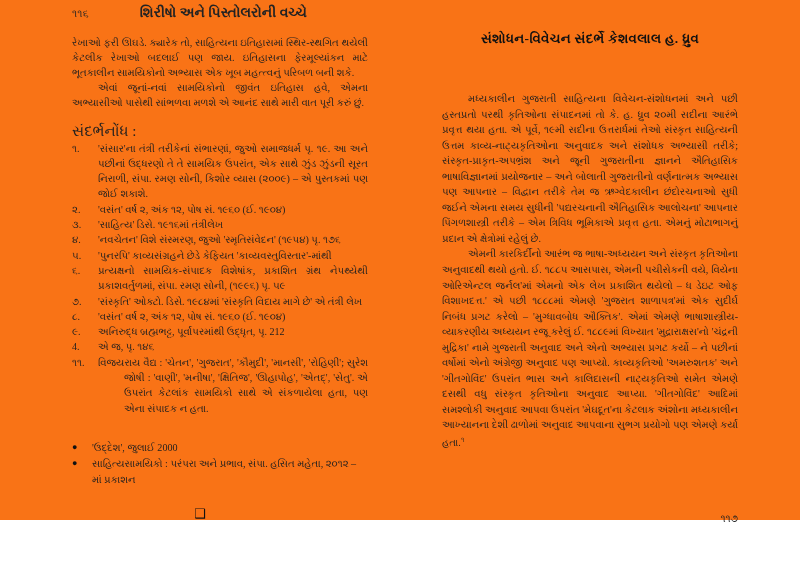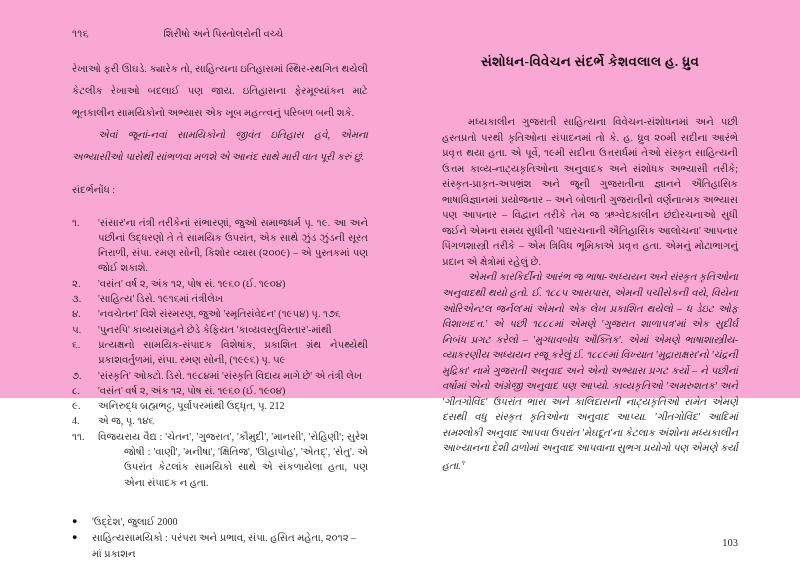--- a/index.html
+++ b/index.html
@@ -10,24 +10,25 @@
   body {
     width: 800px;
     height: 566px;
     overflow: hidden;
     font-family: "Liberation Serif", "DejaVu Serif", serif;
     color: #1b1b1b;
   }
   .spread {
     position: relative;
     width: 800px;
-    height: 398px;
-    background: #f9a8d4;
+    height: 520px;
+    background: #f97316;
     display: flex;
     box-sizing: border-box;
+    align-items: center;
   }
   .page {
     position: relative;
     box-sizing: border-box;
     height: 566px;
   }
   .page-left {
     width: 400px;
     padding: 28px 32px 18px 72px;
   }
@@ -45,49 +46,49 @@
   }
   .folio {
     font-size: 10.5px;
     letter-spacing: 0.2px;
     color: #232323;
     white-space: nowrap;
   }
   .head-title {
     flex: 1;
     text-align: center;
-    font-size: 10px;
+    font-size: 14px;
     color: #232323;
     padding-right: 10px;
     white-space: nowrap;
+    font-weight: bold;
   }
 
   
   .body-text {
     font-size: 10.1px;
-    line-height: 22px;
+    line-height: 15px;
     text-align: justify;
     text-justify: inter-word;
     color: #1f1f1f;
     margin: 0 0 0 0;
   }
   .body-text + .body-text {
     margin-top: 0;
-    font-style: italic;
   }
   .indent {
     text-indent: 26px;
   }
 
   
   .ref-heading {
-    font-size: 10px;
+    font-size: 15px;
     line-height: 15.6px;
     margin-top: 14px;
-    margin-bottom: 17px;
+    margin-bottom: 1px;
     color: #1f1f1f;
   }
   .ref-list {
     list-style: none;
     margin: 0;
     padding: 0;
   }
   .ref-item {
     display: flex;
     font-size: 10.1px;
@@ -248,16 +249,16 @@
 
   <div class="page page-right">
 
     <h1 class="article-title">સંશોધન-વિવેચન સંદર્ભે કેશવલાલ હ. ધ્રુવ</h1>
 
     <div class="right-body">
       <p class="body-text indent">મધ્યકાલીન ગુજરાતી સાહિત્યના વિવેચન-સંશોધનમાં અને પછી હસ્તપ્રતો પરથી કૃતિઓના સંપાદનમાં તો કે. હ. ધ્રુવ ૨૦મી સદીના આરંભે પ્રવૃત્ત થયા હતા. એ પૂર્વે, ૧૯મી સદીના ઉત્તરાર્ધમાં તેઓ સંસ્કૃત સાહિત્યની ઉત્તમ કાવ્ય-નાટ્યકૃતિઓના અનુવાદક અને સંશોધક અભ્યાસી તરીકે; સંસ્કૃત-પ્રાકૃત-અપભ્રંશ અને જૂની ગુજરાતીના જ્ઞાનને ઐતિહાસિક ભાષાવિજ્ઞાનમાં પ્રયોજનાર – અને બોલાતી ગુજરાતીનો વર્ણનાત્મક અભ્યાસ પણ આપનાર – વિદ્વાન તરીકે તેમ જ ઋગ્વેદકાલીન છંદોરચનાઓ સુધી જઈને એમના સમય સુધીની 'પદ્યરચનાની ઐતિહાસિક આલોચના' આપનાર પિંગળશાસ્ત્રી તરીકે – એમ ત્રિવિધ ભૂમિકાએ પ્રવૃત્ત હતા. એમનું મોટાભાગનું પ્રદાન એ ક્ષેત્રોમાં રહેલું છે.</p>
       <p class="body-text indent"><span>એમની કારકિર્દીનો આરંભ જ ભાષા-અધ્યયન અને સંસ્કૃત કૃતિઓના અનુવાદથી થયો હતો. ઈ. ૧૮૮૫ આસપાસ, એમની પચીસેકની વયે, વિયેના ઓરિએન્ટલ જર્નલ'માં એમનો એક લેખ પ્રકાશિત થયેલો – ધ ડેઇટ ઓફ વિશાખદત્ત.' એ પછી ૧૮૮૮માં એમણે 'ગુજરાત શાળાપત્ર'માં એક સુદીર્ઘ નિબંધ પ્રગટ કરેલો – 'મુગ્ધાવબોધ ઔક્તિક'. એમાં એમણે ભાષાશાસ્ત્રીય-વ્યાકરણીય અધ્યયન રજૂ કરેલું ઈ. ૧૮૮૯માં વિખ્યાત 'મુદ્રારાક્ષસ'નો 'ચંદ્રની મુદ્રિકા' નામે ગુજરાતી અનુવાદ અને એનો અભ્યાસ પ્રગટ કર્યો – ને પછીનાં વર્ષોમાં એનો અંગ્રેજી અનુવાદ પણ આપ્યો. કાવ્યકૃતિઓ 'અમરુશતક' અને 'ગીતગોવિંદ' ઉપરાંત ભાસ અને કાલિદાસની નાટ્યકૃતિઓ સમેત એમણે દસથી વધુ સંસ્કૃત કૃતિઓના અનુવાદ આપ્યા. 'ગીતગોવિંદ' આદિમાં સમશ્લોકી અનુવાદ આપવા ઉપરાંત 'મેઘદૂત'ના કેટલાક અંશોના મધ્યકાલીન આખ્યાનના દેશી ઢાળોમાં અનુવાદ આપવાના સુભગ પ્રયોગો પણ એમણે કર્યા હતા.</span><sup>૧</sup></p>
     </div>
 
-    <div class="folio-bottom">103</div>
+    <div class="folio-bottom">૧૧૭</div>
   </div>
 
 </div>
 
 </body></html>

